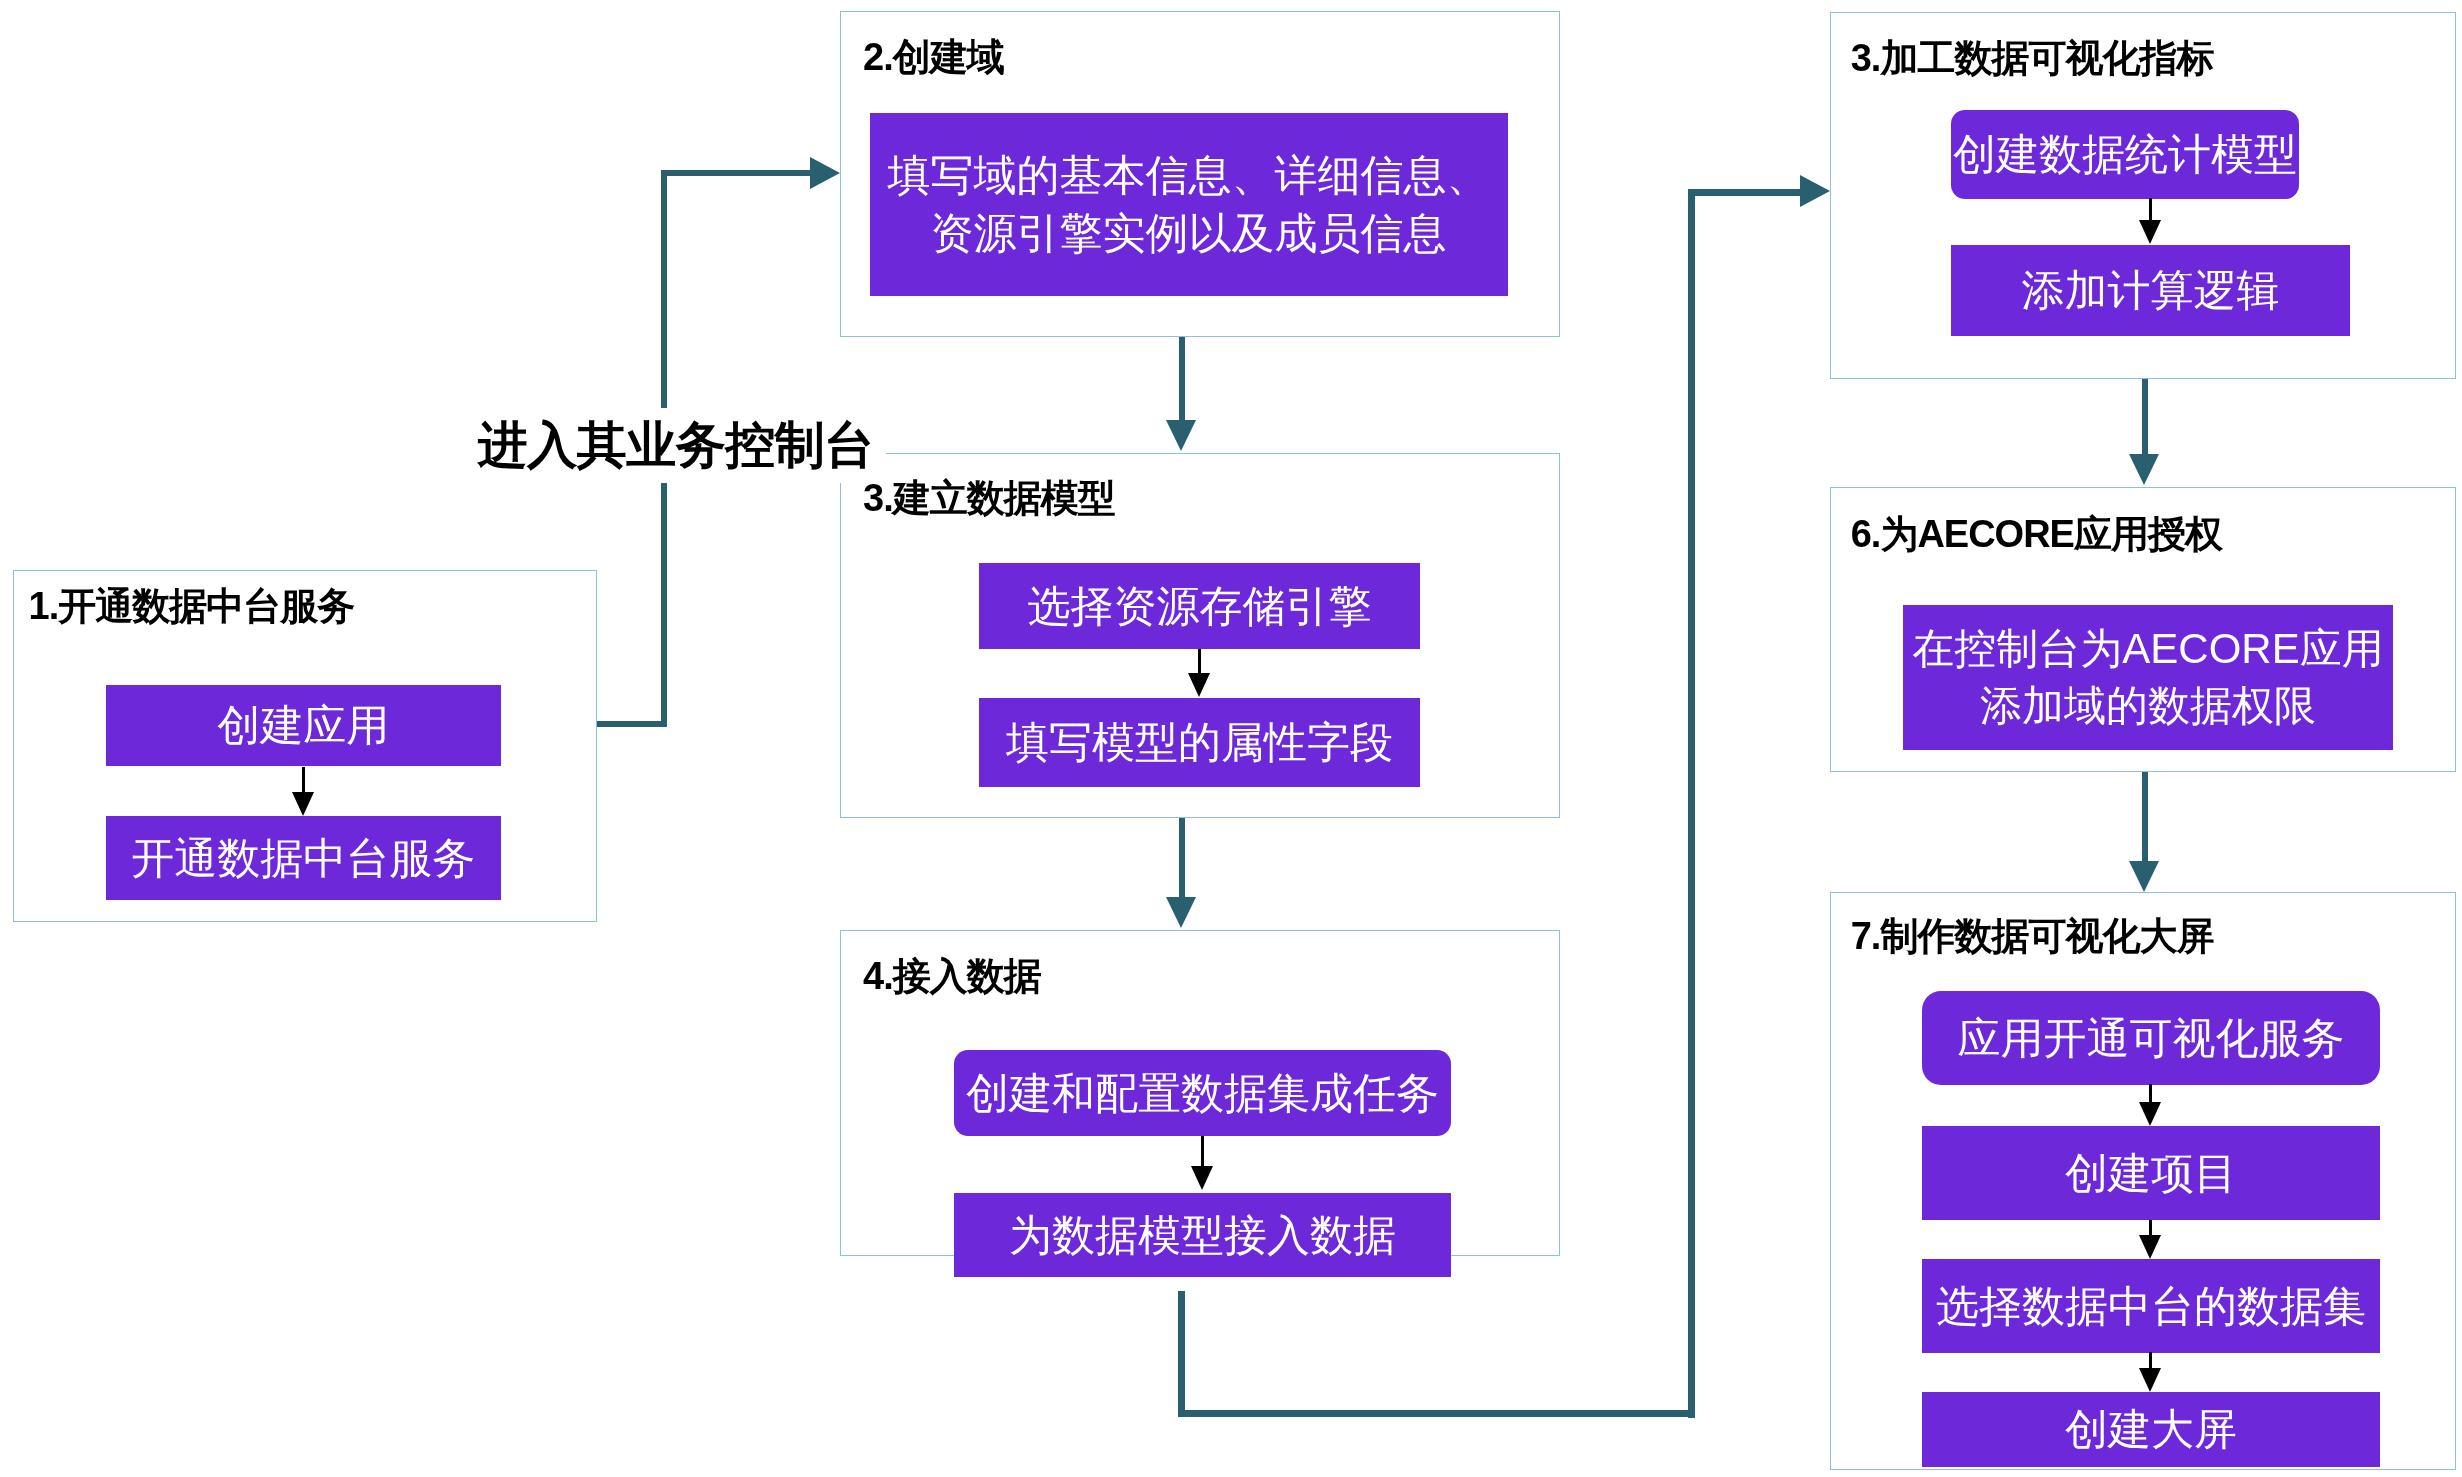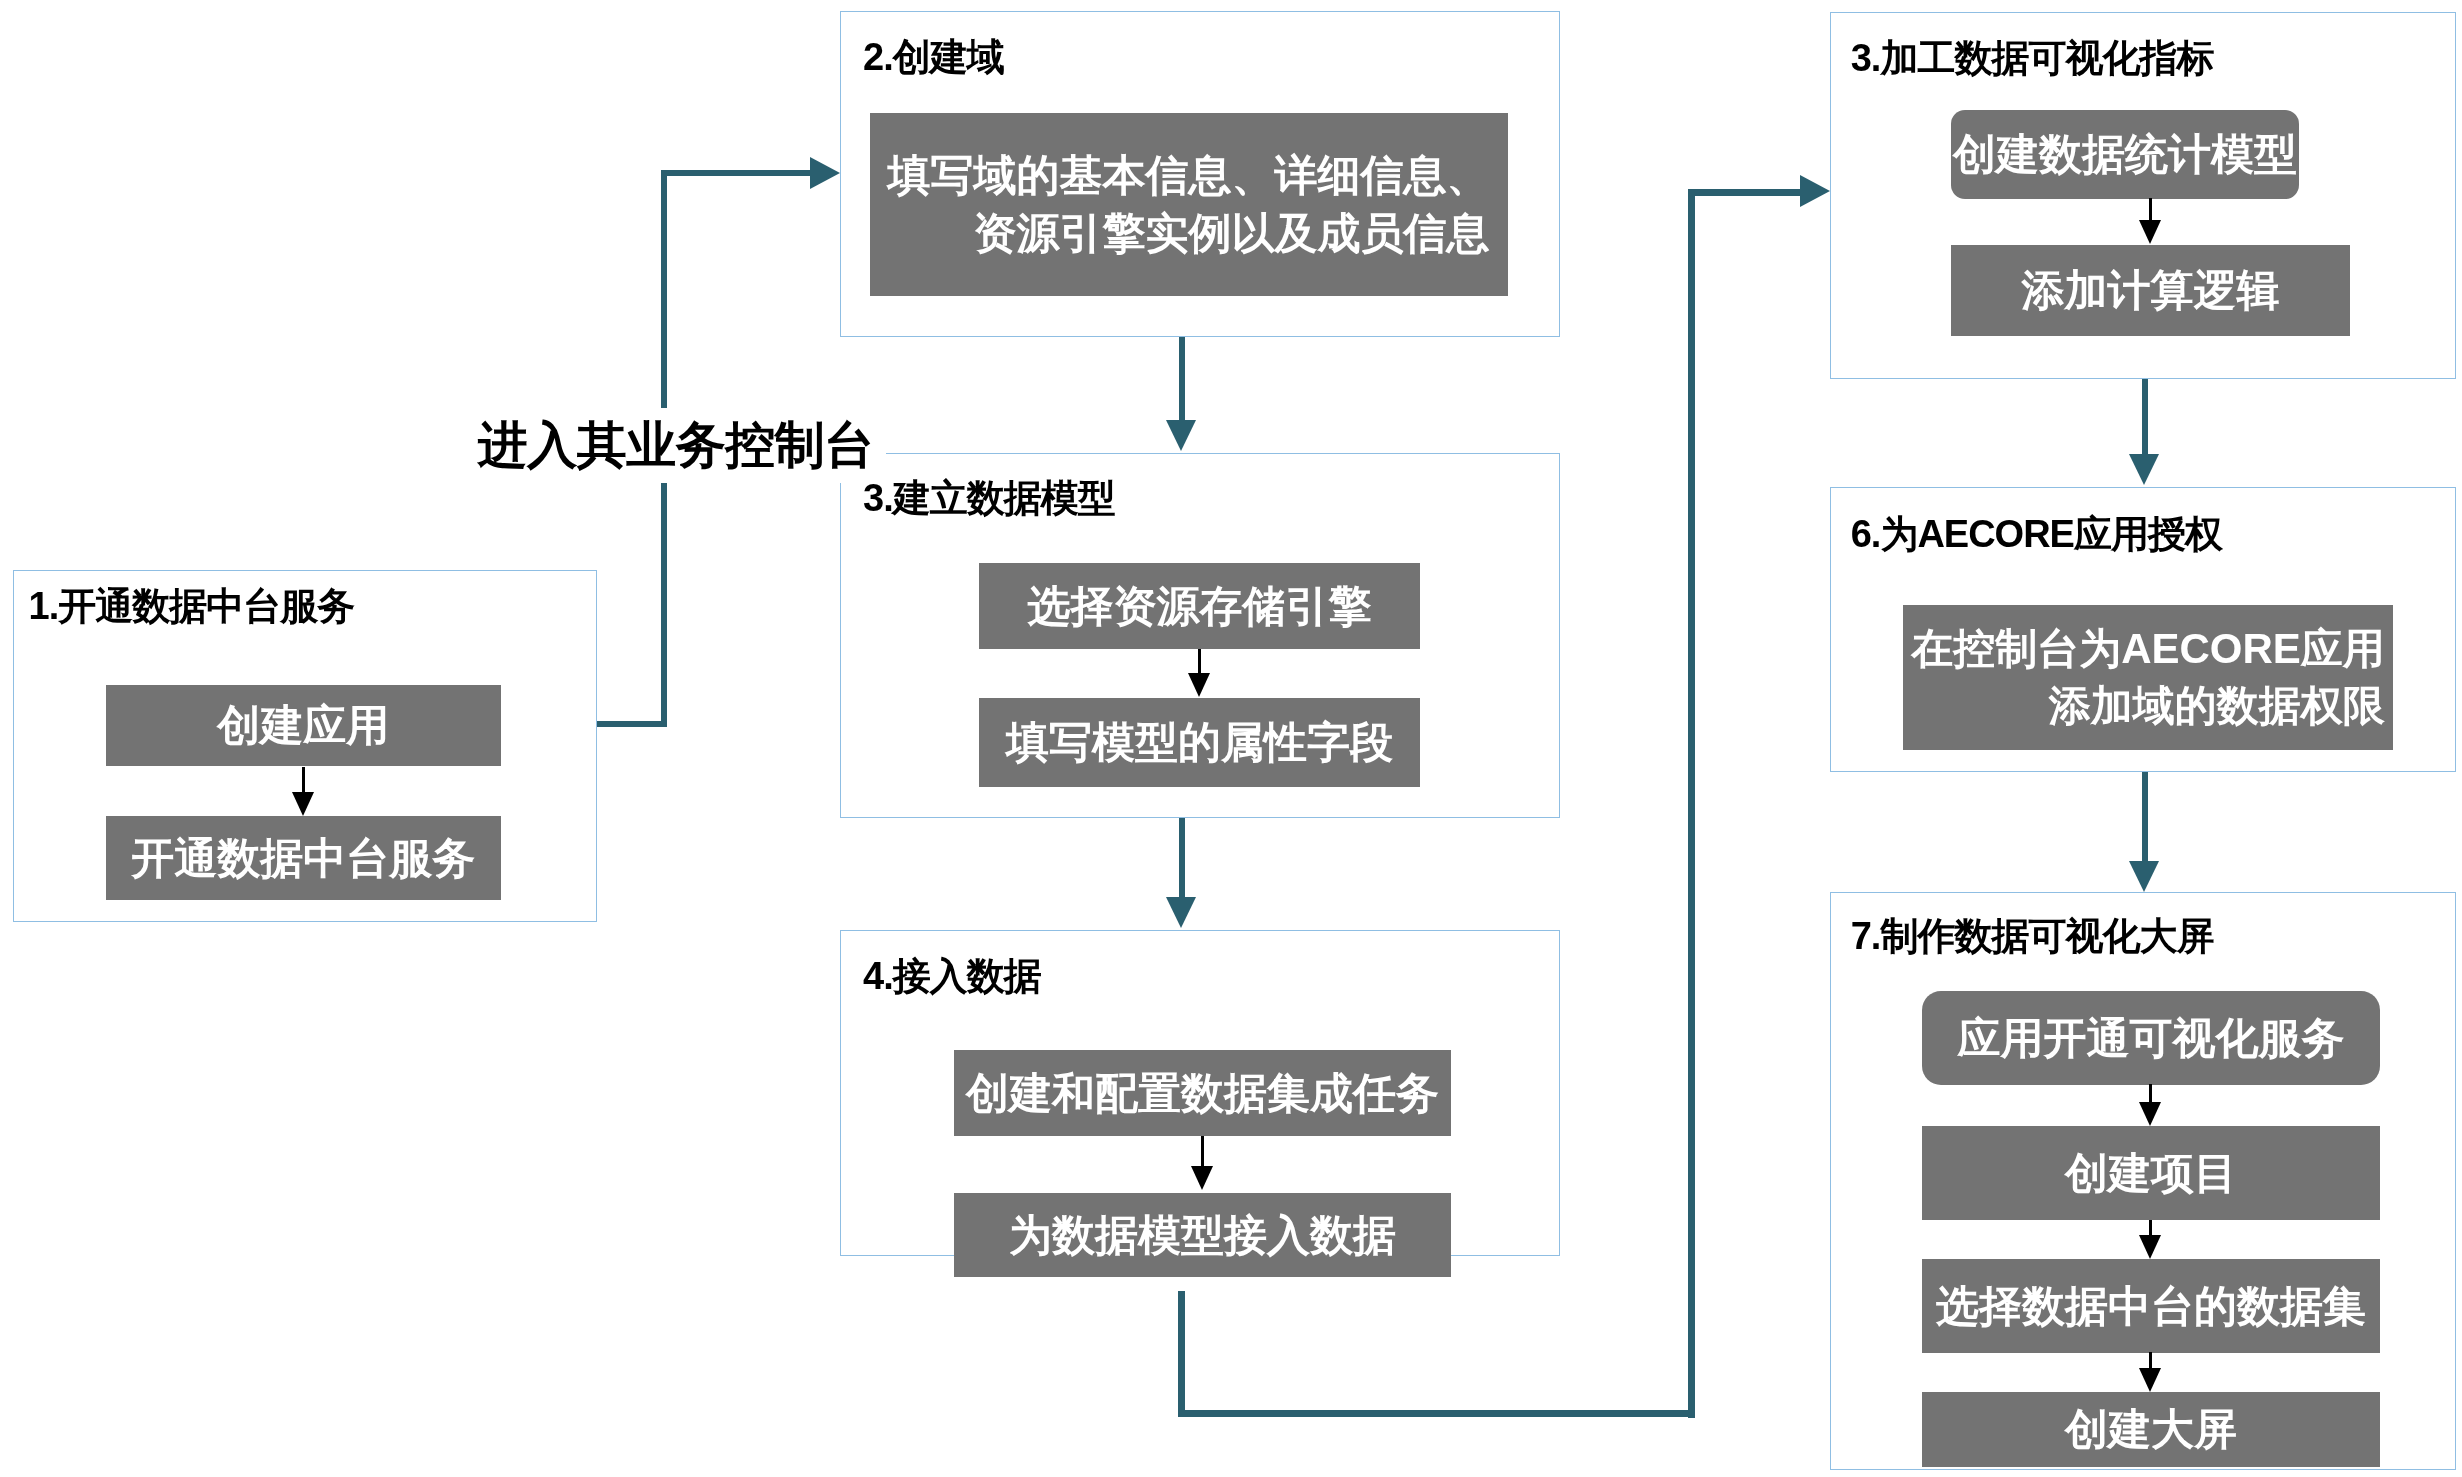--- a/index.html
+++ b/index.html
@@ -9,24 +9,24 @@
   }
   .container {
     position:absolute; background:#ffffff; border:1.5px solid #8FBEE3;
     box-sizing:border-box; z-index:2;
   }
   .title {
     position:absolute; font-size:38px; font-weight:800; color:#000000;
     white-space:nowrap; letter-spacing:-1px; z-index:3;
   }
   .step {
-    position:absolute; background:#737373; color:#ffffff;
-    font-size:43px; font-weight:700; line-height:1.35;
+    position:absolute; background:#6d28d9; color:#ffffff;
+    font-size:43px; font-weight:400; line-height:1.35;
     display:flex; align-items:center; justify-content:center;
-    text-align:right; white-space:pre-line; box-sizing:border-box; z-index:3;
+    text-align:center; white-space:pre-line; box-sizing:border-box; z-index:3;
   }
   .step.small { font-size:42px; }
   
   .barrow-shaft { position:absolute; width:3.4px; background:#000000; z-index:3; }
   .barrow-head {
     position:absolute; width:0; height:0; z-index:3;
     border-left:11.3px solid transparent; border-right:11.3px solid transparent;
     border-top:24.6px solid #000000;
   }
   
@@ -96,21 +96,21 @@
   <div class="container" style="left:840px; top:453px; width:720px; height:365px;">
     <div class="title" style="left:22px; top:18.7px;">3.建立数据模型</div>
     <div class="step" style="left:138px; top:109px; width:441px; height:86px;">选择资源存储引擎</div>
     <div class="barrow-shaft" style="left:357px; top:195px; height:24.6px;"></div>
     <div class="barrow-head" style="left:347px; top:219px;"></div>
     <div class="step" style="left:138px; top:244px; width:441px; height:89px;">填写模型的属性字段</div>
   </div>
 
   <div class="container" style="left:840px; top:930px; width:720px; height:326px;padding-left:29px;">
     <div class="title" style="left:22px; top:19.7px;">4.接入数据</div>
-    <div class="step" style="left:113px; top:119px; width:497px; height:86px;">创建和配置数据集成任务</div>
+    <div class="step" style="left:113px; top:119px; width:497px; height:86px;border-radius:14px;">创建和配置数据集成任务</div>
     <div class="barrow-shaft" style="left:360px; top:205px; height:30.5px;"></div>
     <div class="barrow-head" style="left:350px; top:235px;"></div>
     <div class="step" style="left:113px; top:262px; width:497px; height:84px;">为数据模型接入数据</div>
   </div>
 
   <div class="container" style="left:1830px; top:11.8px; width:626px; height:367px;">
     <div class="title" style="left:19.7px; top:20.7px;">3.加工数据可视化指标</div>
     <div class="step" style="left:120px; top:97px; width:348px; height:89px;border-radius:14px;">创建数据统计模型</div>
     <div class="barrow-shaft" style="left:318px; top:185px; height:23px;"></div>
     <div class="barrow-head" style="left:308px; top:207px;"></div>

